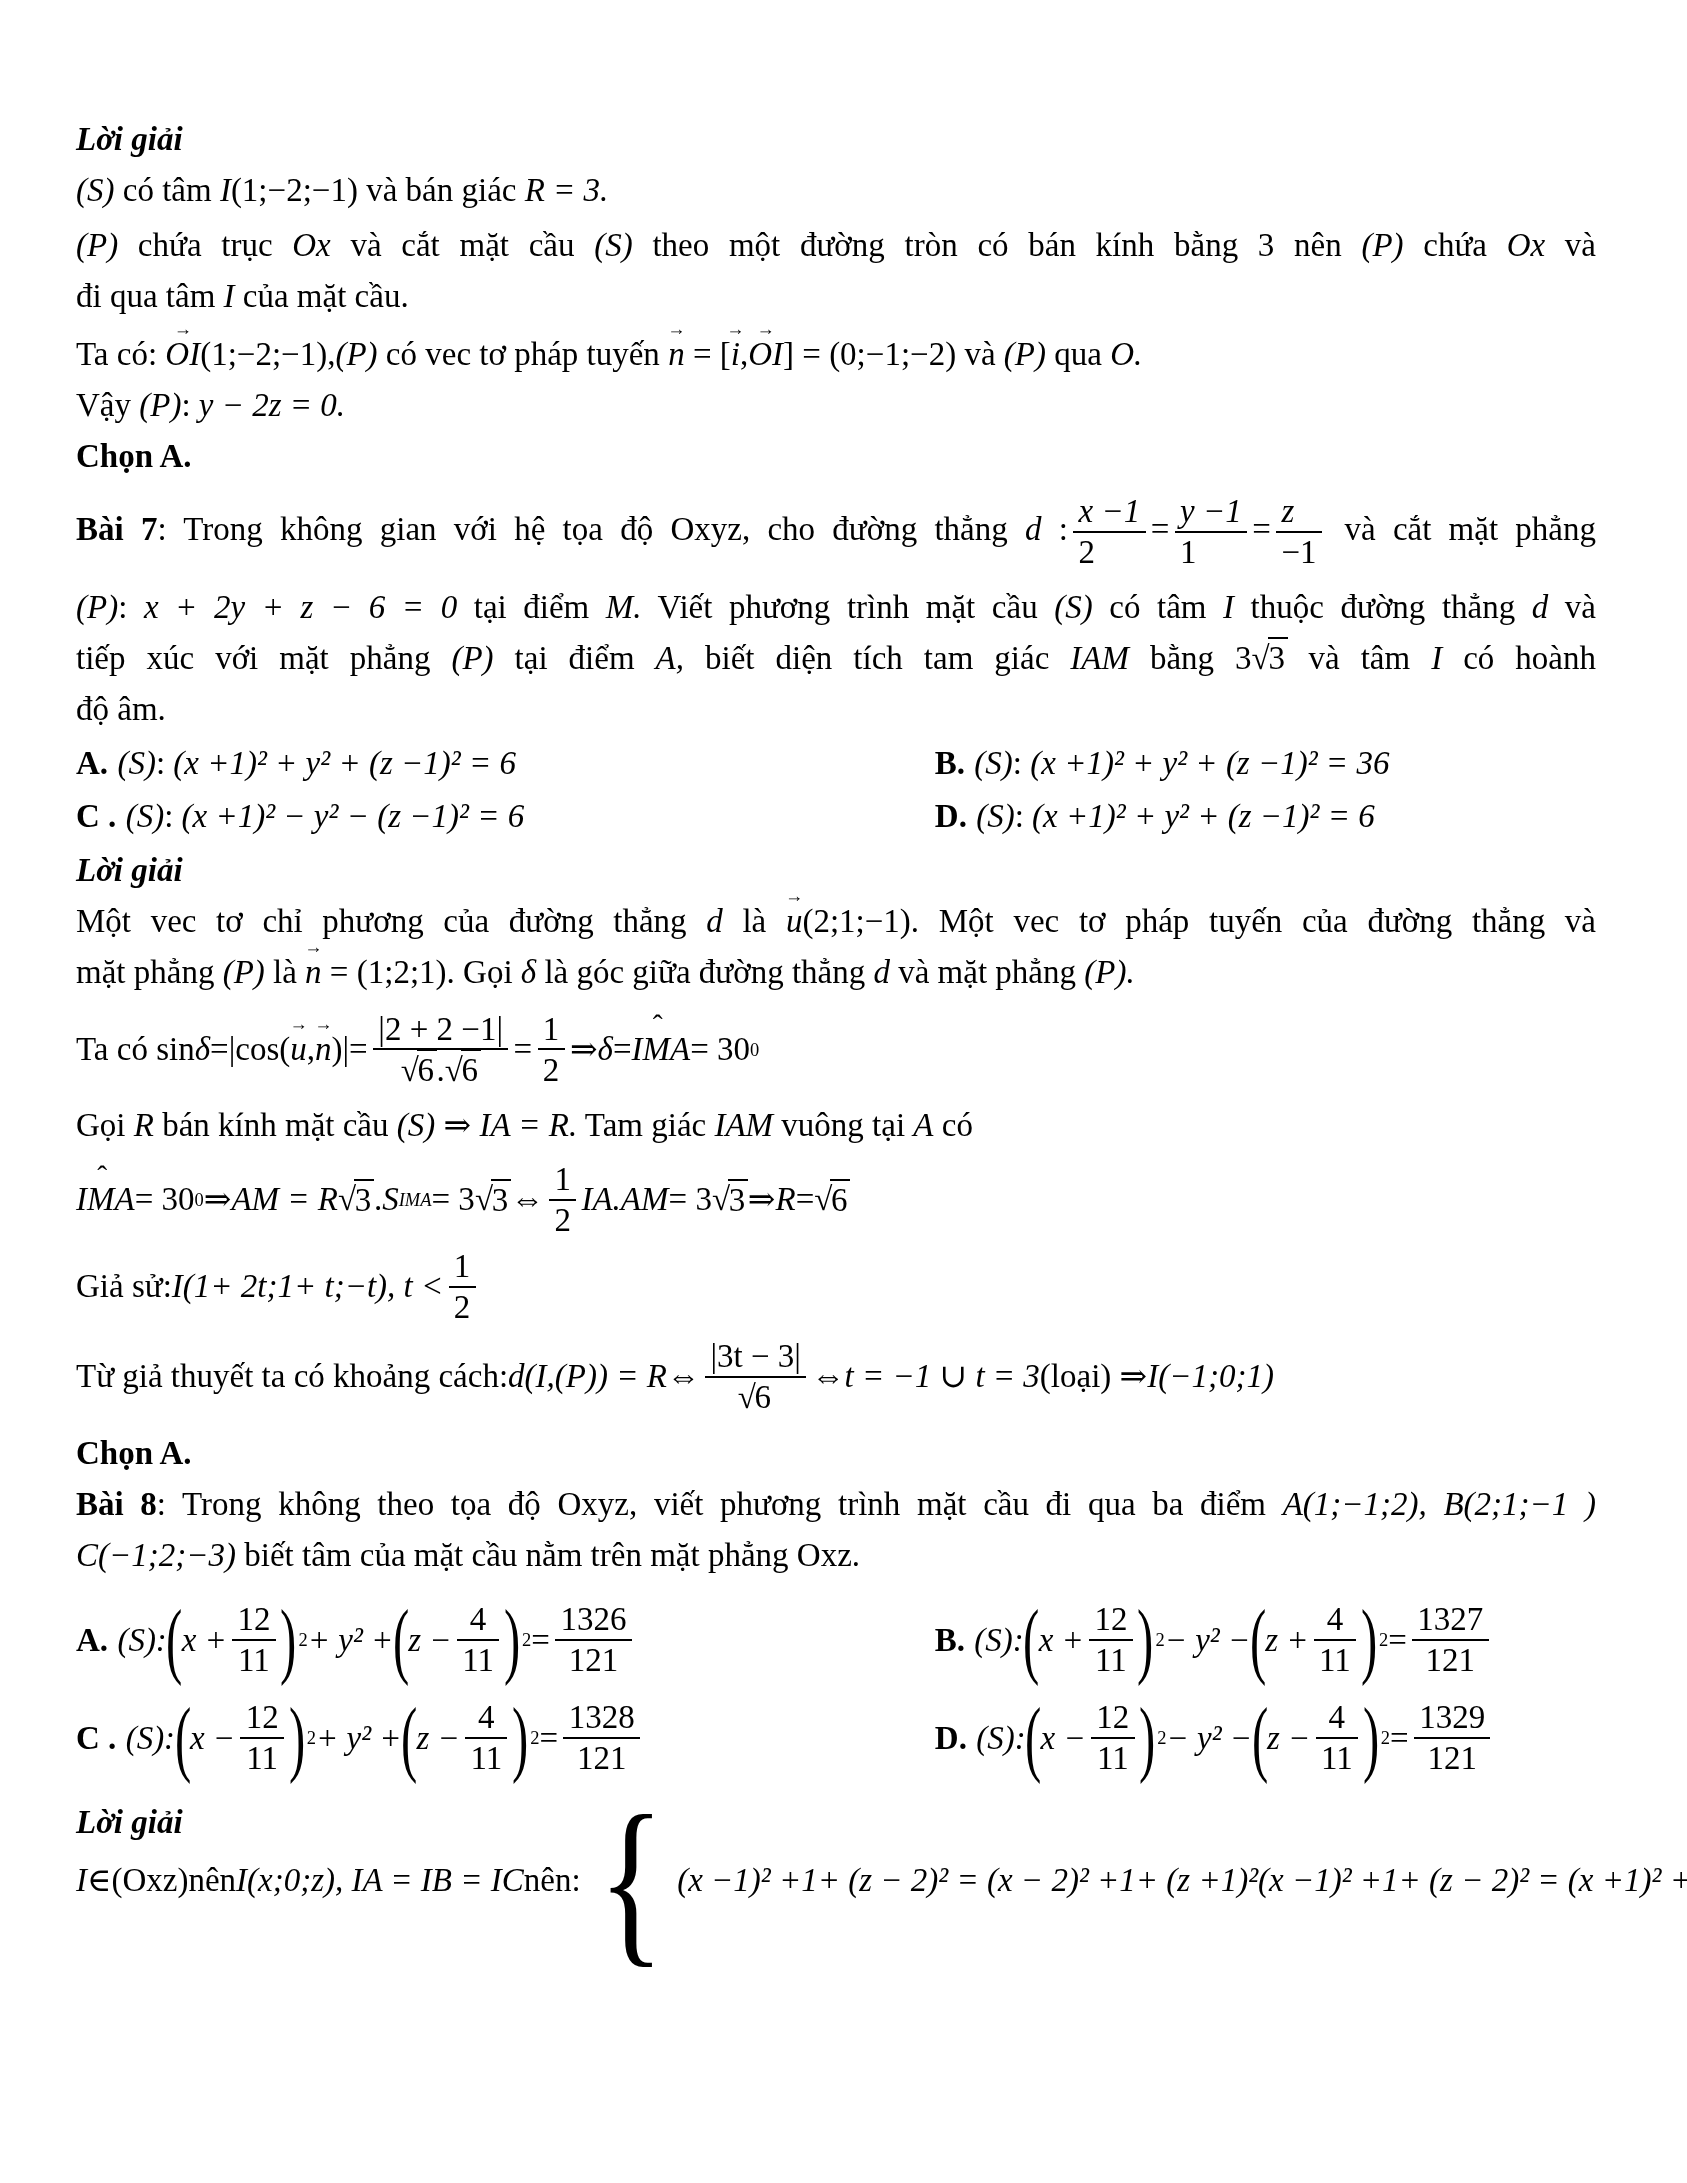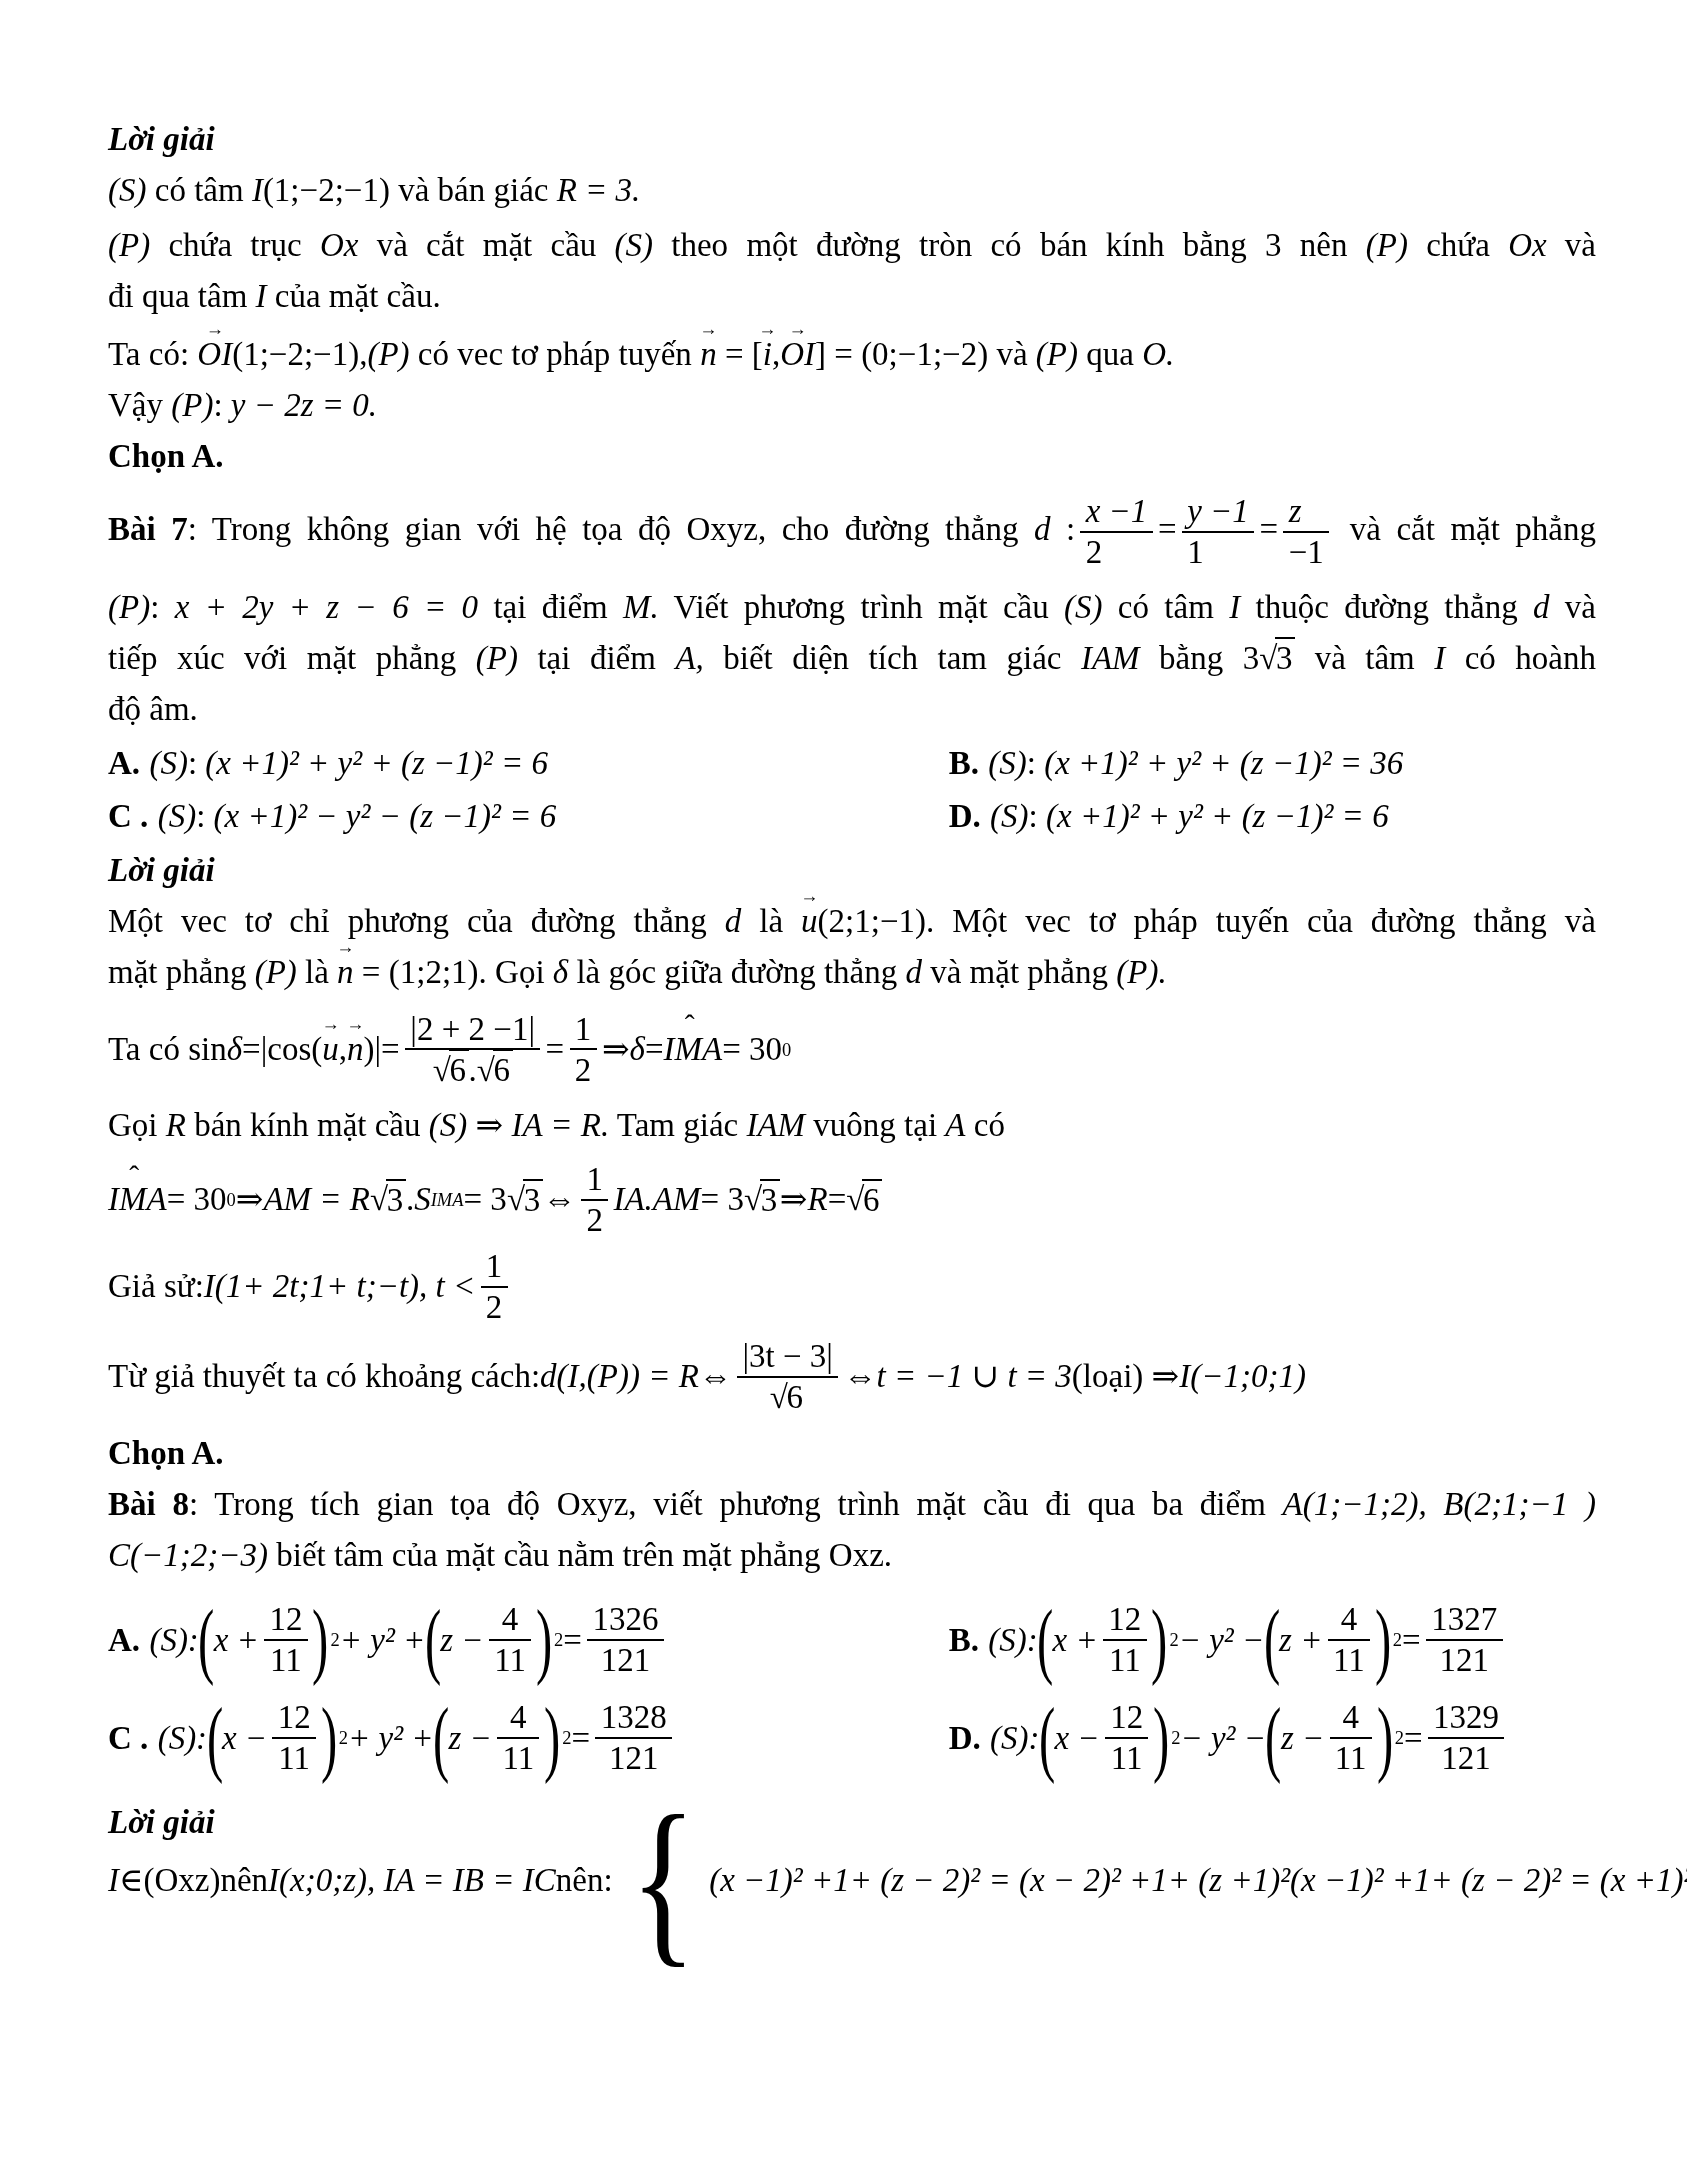--- a/index.html
+++ b/index.html
@@ -2,21 +2,21 @@
 <html style="font-size:10.6px"><head>
 <meta charset="utf-8">
 <style>
   html,body{margin:0;padding:0;background:#ffffff;}
   body{
     width:1687px;height:2183px;overflow:hidden;color:#000;
     font-family:"Liberation Serif","DejaVu Serif",serif;
     font-size:33px;line-height:1.55;
     -webkit-font-smoothing:antialiased;
   }
-  .doc{padding:114px 91px 0 108px;}
+  .doc{padding:114px 91px 0 76px;}
   .ln{margin:0;}
   .just{text-align:justify;text-align-last:justify;}
   .b{font-weight:bold;}
   .bi{font-weight:bold;font-style:italic;}
   .m{font-style:italic;}
   .lbl{font-weight:bold;margin-right:9.3px;}
   
   .frac{display:inline-block;vertical-align:middle;text-align:center;line-height:1.12;margin:0 5.3px;}
   .frac .fn{display:block;padding:0 5.3px 0.7px;}
   .frac .fd{display:block;border-top:2.6px solid #000;padding:1.3px 5.3px 0;}
@@ -172,21 +172,21 @@
       </span>
       <span> ⇔ </span>
       <span class="m">t = −1 ∪ t = 3</span>
       <span> (loại) ⇒ </span>
       <span class="m">I(−1;0;1)</span>
     </div>
 
 
   <p class="ln b">Chọn A.</p>
 
-  <p class="ln just"><span class="b">Bài 8</span><span>: Trong tích gian tọa độ </span><span>Oxyz,</span><span> viết phương trình mặt cầu đi qua ba điểm </span><span class="m">A(1;−1;2), B(2;1;−1 )</span></p>
+  <p class="ln just"><span class="b">Bài 8</span><span>: Trong không theo tọa độ </span><span>Oxyz,</span><span> viết phương trình mặt cầu đi qua ba điểm </span><span class="m">A(1;−1;2), B(2;1;−1 )</span></p>
   <p class="ln"><span class="m">C(−1;2;−3)</span><span> biết tâm của mặt cầu nằm trên mặt phẳng </span><span>Oxz.</span></p>
 
   <div class="optrow opt8row">
     <div class="c1 optline">
         <span class="lbl">A.</span>
         <span class="m">(S):</span>
         <span class="bp">(</span>
         <span class="m">x +</span>
         <span class="frac">
           <span class="fn">12</span>

